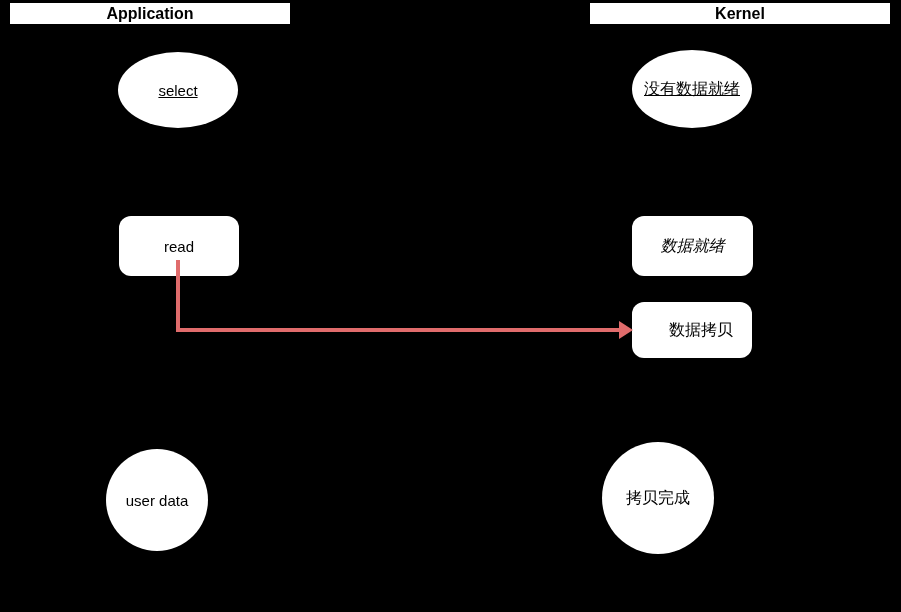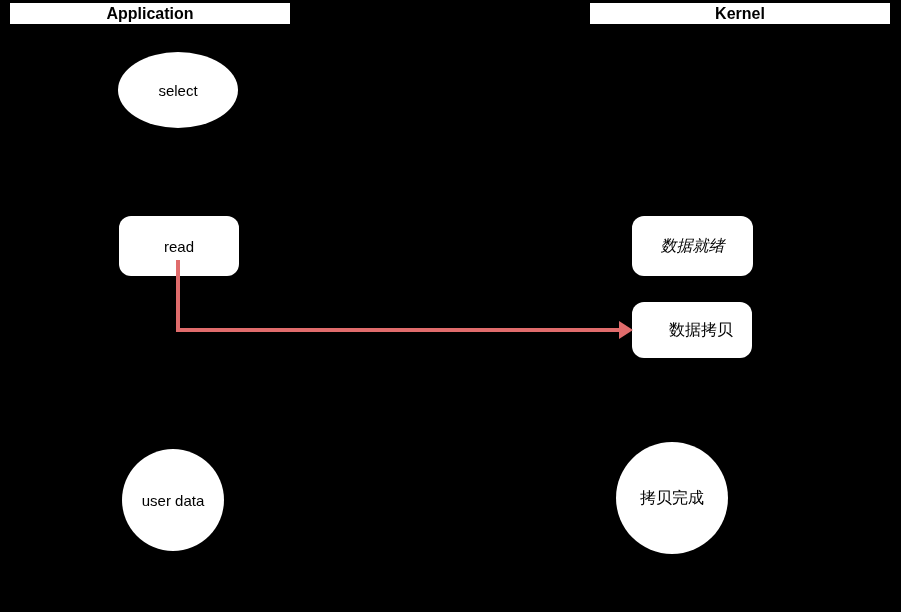--- a/index.html
+++ b/index.html
@@ -40,32 +40,32 @@
     position: absolute;
     background: var(--node-fill);
     color: var(--node-text);
     display: flex;
     align-items: center;
     justify-content: center;
     font-size: 15px;
     text-align: center;
   }
   .node.cjk { font-size: 16px; }
-  .ellipse { border-radius: 50%; }
+  .ellipse { border-radius: 50%; text-decoration: underline; }
   .circle  { border-radius: 50%; }
   .rrect   { border-radius: 12px; }
 
   
   .n-select        { left: 118px; top: 52px;  width: 120px; height: 76px; }
   .n-no-data-ready { left: 632px; top: 50px;  width: 120px; height: 78px; }
   .n-read          { left: 119px; top: 216px; width: 120px; height: 60px; }
   .n-data-ready    { left: 632px; top: 216px; width: 121px; height: 60px; font-style: italic; }
   .n-data-copy     { left: 632px; top: 302px; width: 120px; height: 56px; padding-left: 18px; }
-  .n-user-data     { left: 122px; top: 449px; width: 102px; height: 102px; text-align: center; }
-  .n-copy-complete { left: 616px; top: 442px; width: 112px; height: 112px; }
+  .n-user-data     { left: 106px; top: 449px; width: 102px; height: 102px; text-align: center; }
+  .n-copy-complete { left: 602px; top: 442px; width: 112px; height: 112px; }
 
   
   .arrow-seg {
     position: absolute;
     background: var(--arrow);
   }
   .arrow-v { left: 176px; top: 260px; width: 4px;  height: 72px; }
   .arrow-h { left: 176px; top: 328px; width: 444px; height: 4px; }
   .arrow-head {
     position: absolute;
@@ -83,20 +83,21 @@
 
 <div class="canvas">
 
   <div class="col-header kernel">Kernel</div>
   <div class="col-header app">Application</div>
 
   <div class="node ellipse n-select">select</div>
   <div class="node rrect n-read">read</div>
   <div class="node circle n-user-data">user data</div>
 
+  <div class="node ellipse cjk n-no-data-ready">没有数据就绪</div>
   <div class="node rrect cjk n-data-ready">数据就绪</div>
   <div class="node rrect cjk n-data-copy">数据拷贝</div>
   <div class="node circle cjk n-copy-complete">拷贝完成</div>
 
   <div class="arrow-seg arrow-v"></div>
   <div class="arrow-seg arrow-h"></div>
   <div class="arrow-head"></div>
 
 </div>
 

